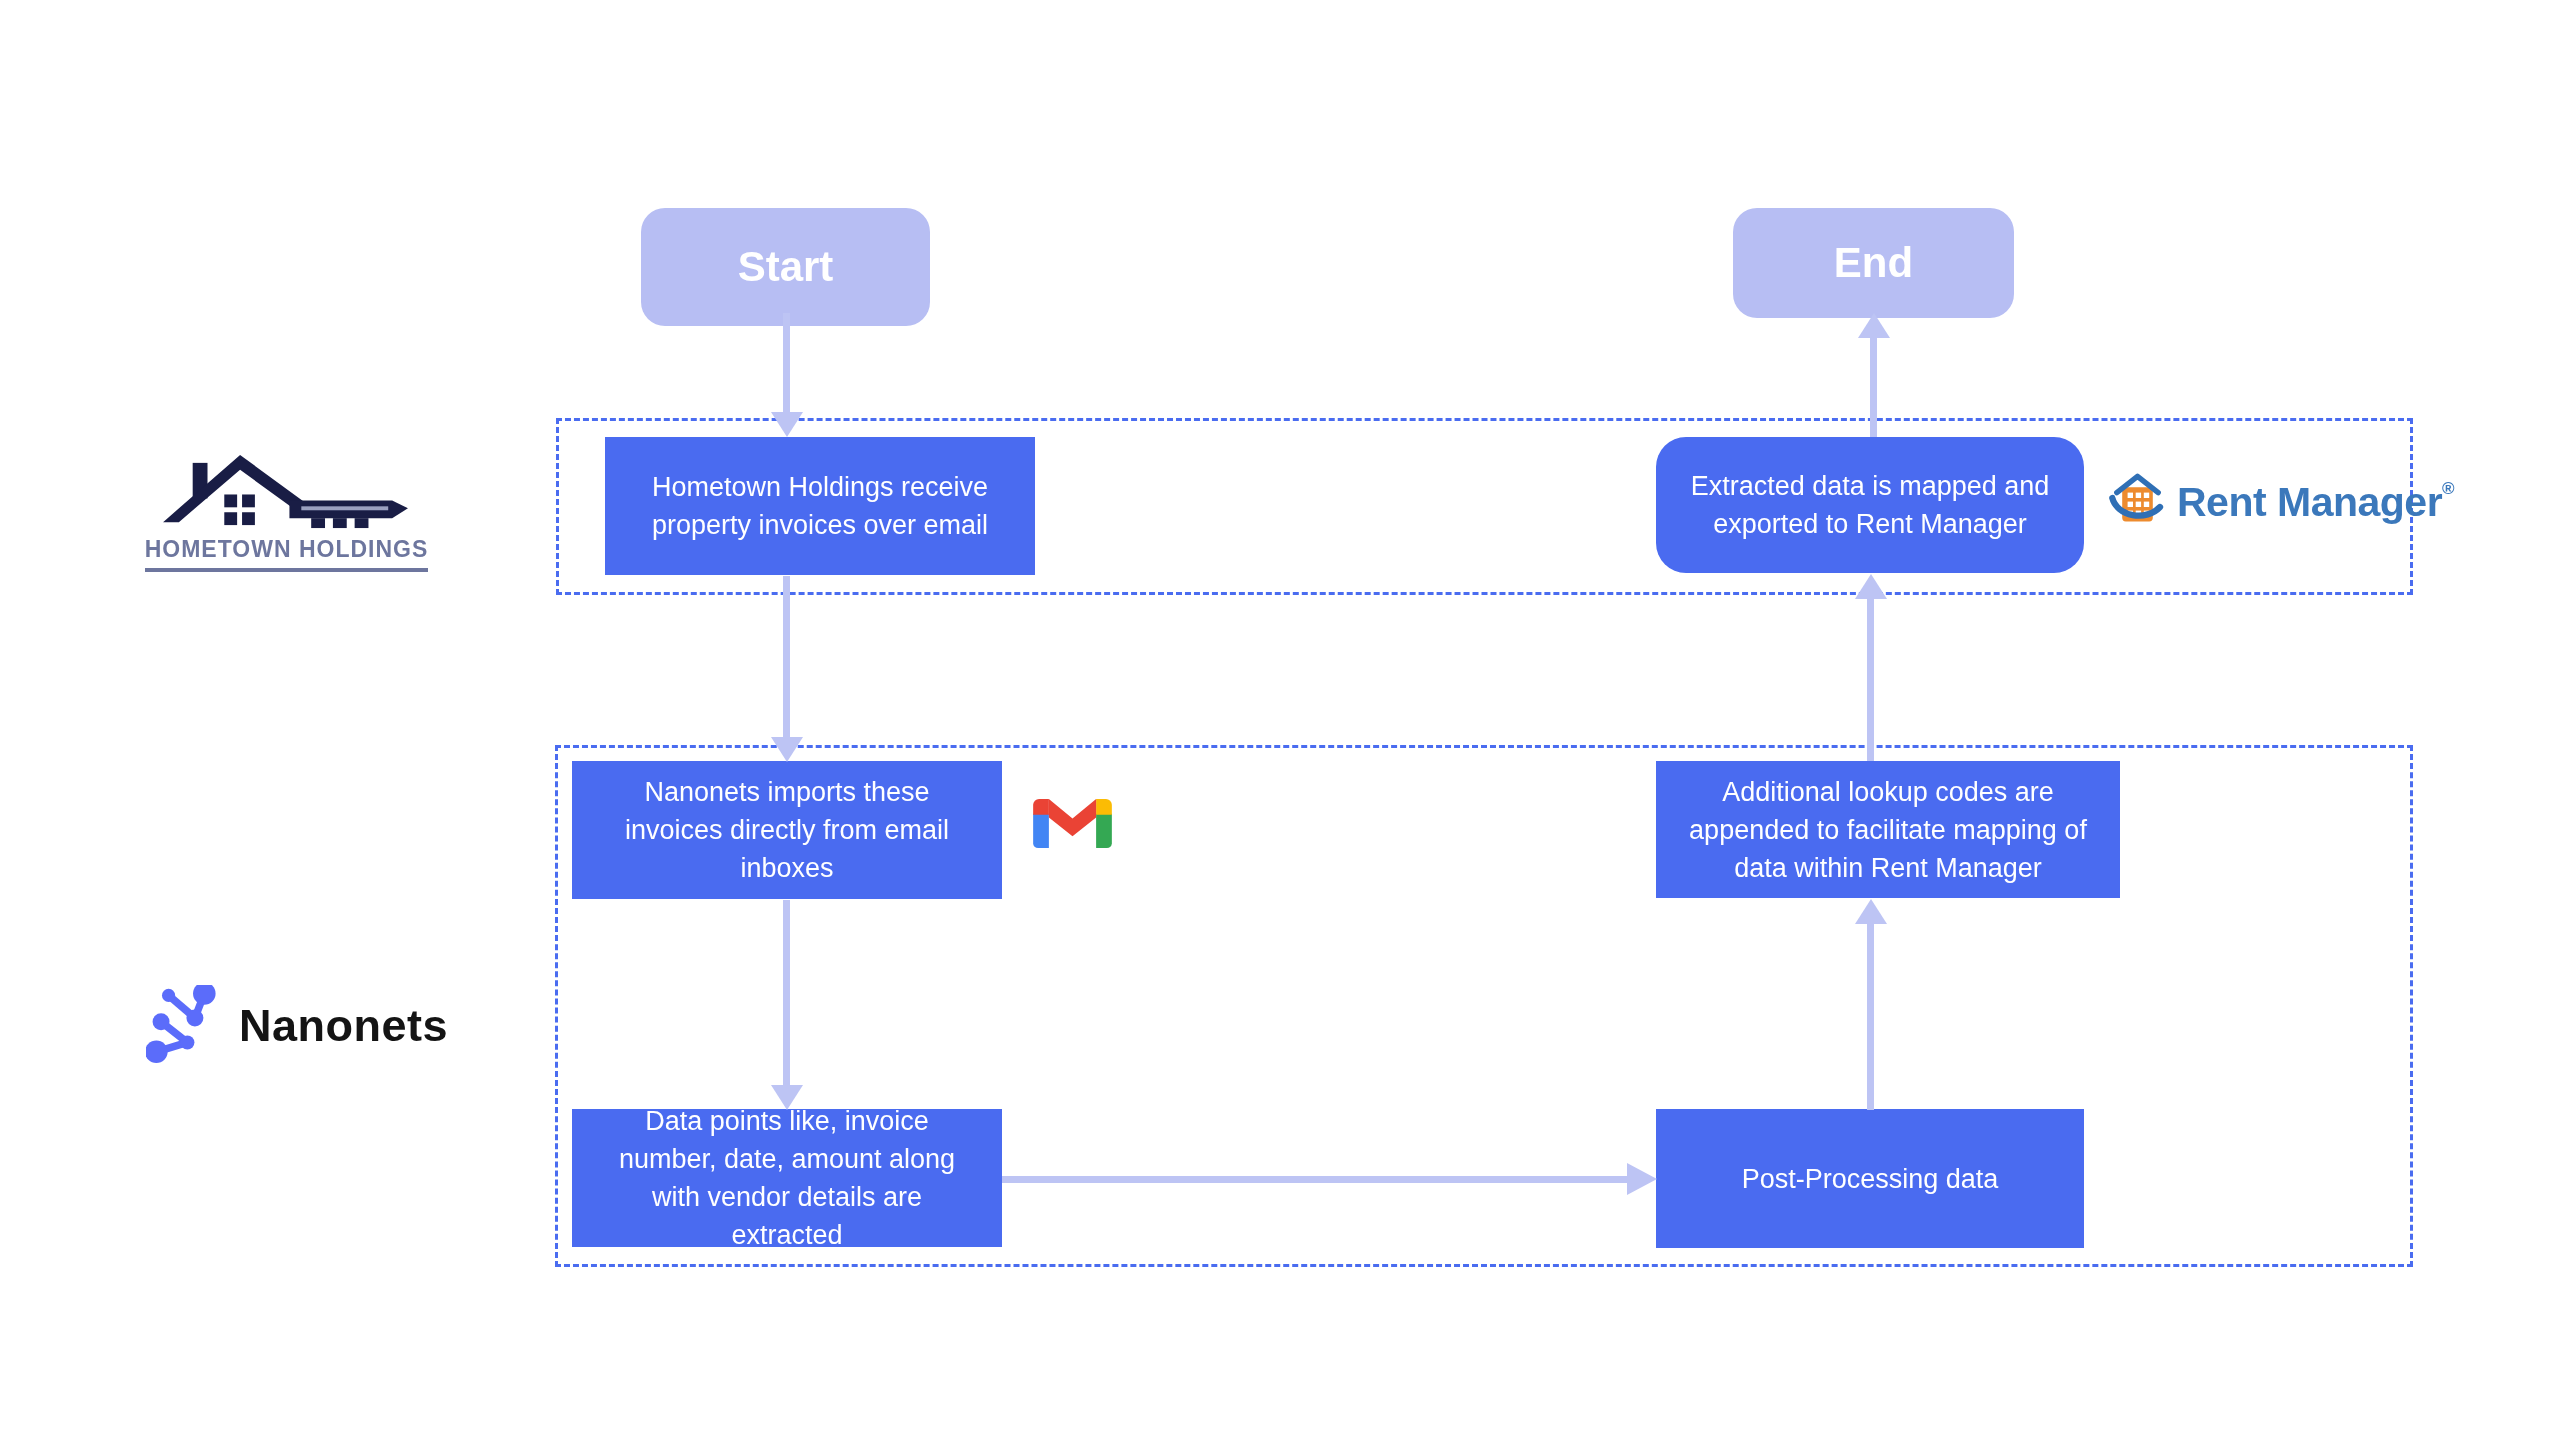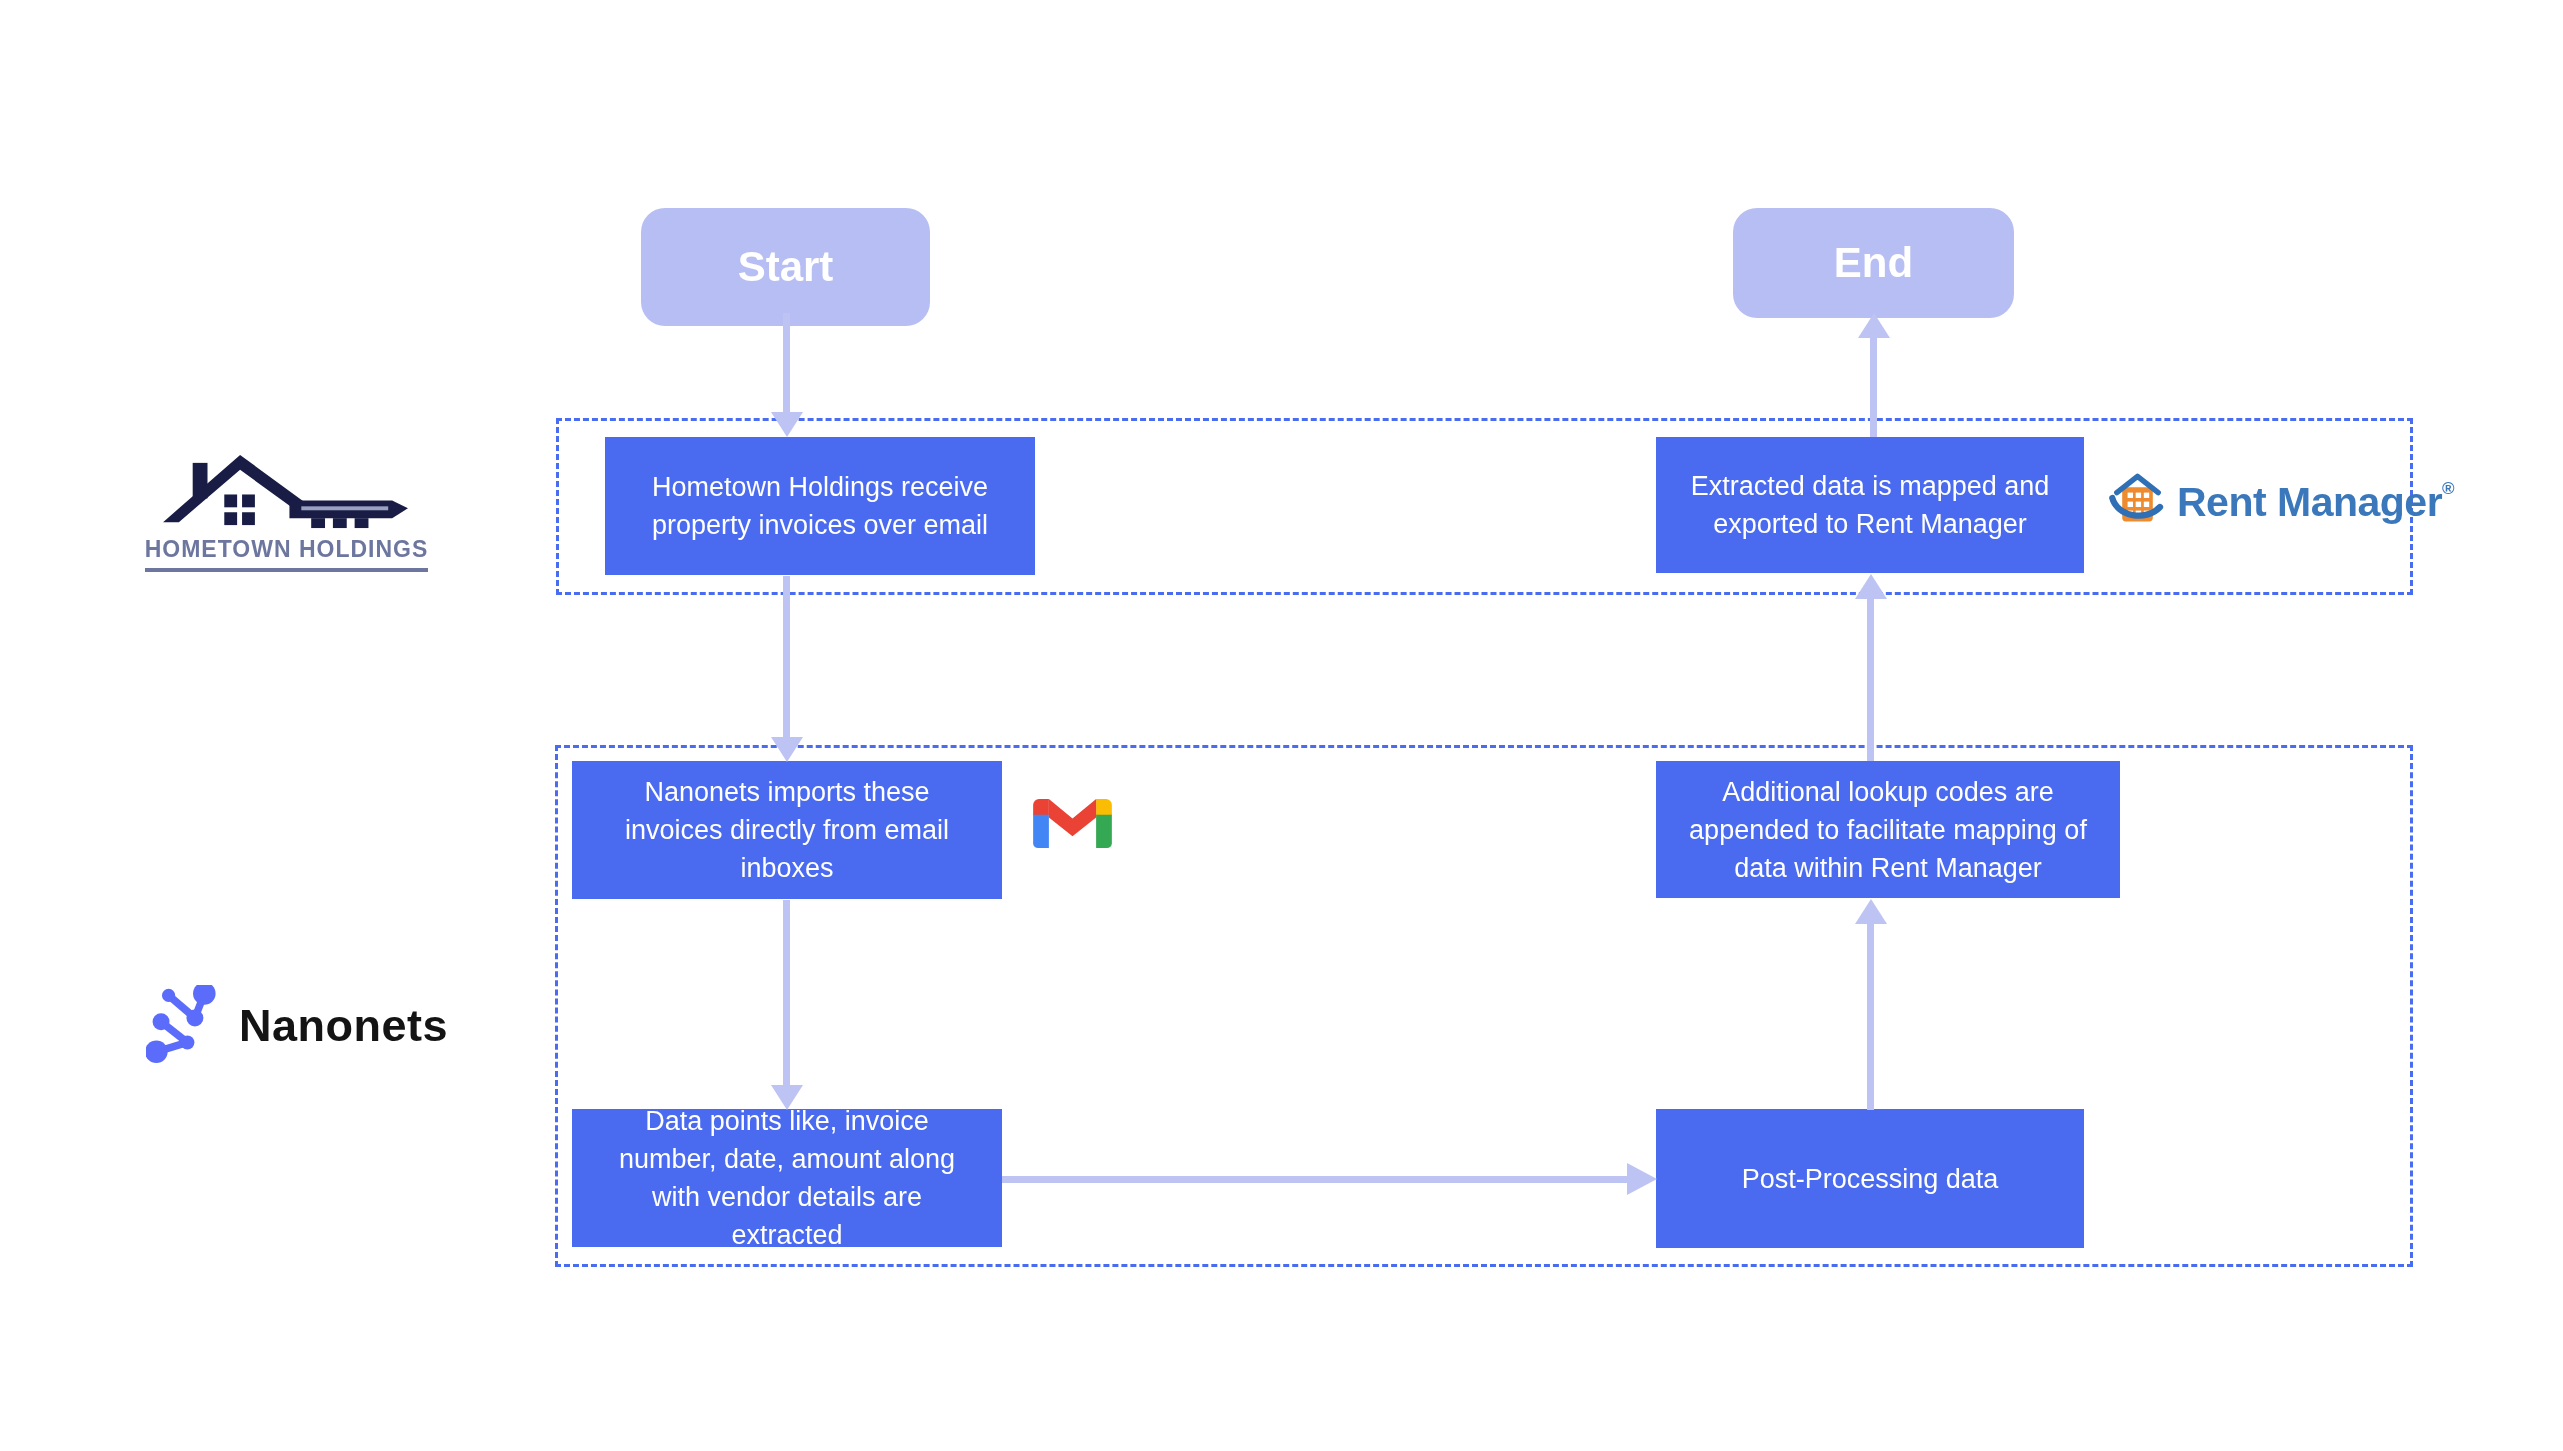--- a/index.html
+++ b/index.html
@@ -67,21 +67,21 @@
   <div class="terminal" style="left:641px;top:208px;width:289px;height:118px;">
     <span>Start</span>
   </div>
   <div class="terminal" style="left:1733px;top:208px;width:281px;height:110px;">
     <span>End</span>
   </div>
 
   <div class="node" style="left:572px;top:437px;width:430px;height:138px;margin-left:33px;">
     <span>Hometown Holdings receive property invoices over email</span>
   </div>
-  <div class="node" style="left:1656px;top:437px;width:428px;height:136px;">
+  <div class="node" style="left:1656px;top:437px;width:428px;height:136px;border-radius:30px;">
     <span>Extracted data is mapped and exported to Rent Manager</span>
   </div>
   <div class="node" style="left:572px;top:761px;width:430px;height:138px;">
     <span>Nanonets imports these invoices directly from email inboxes</span>
   </div>
   <div class="node" style="left:1656px;top:761px;width:464px;height:137px;">
     <span>Additional lookup codes are appended to facilitate mapping of data within Rent Manager</span>
   </div>
   <div class="node" style="left:572px;top:1109px;width:430px;height:138px;">
     <span>Data points like, invoice number, date, amount along with vendor details are extracted</span>

